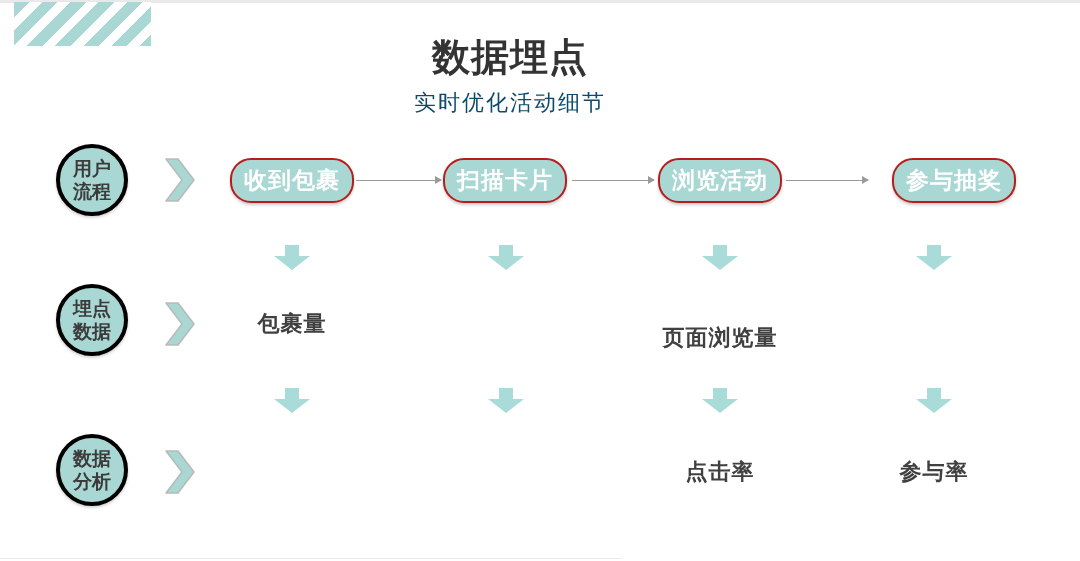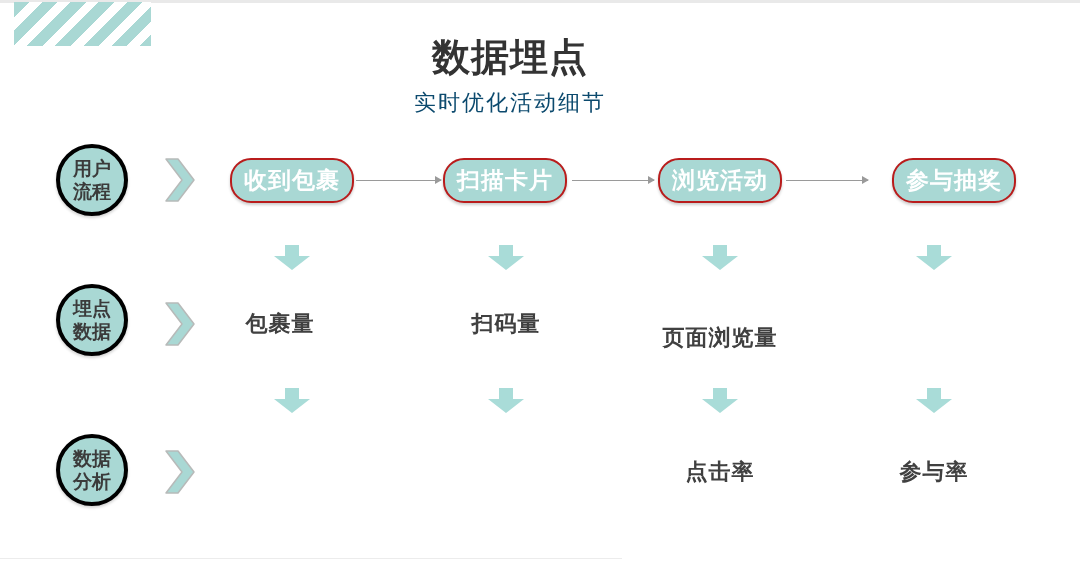--- a/index.html
+++ b/index.html
@@ -109,22 +109,21 @@
   <svg class="down-arrow" style="left:488px;top:245px" viewBox="0 0 36 25">
       <polygon points="11,0 25,0 25,11 36,11 18,25 0,11 11,11"></polygon>
     </svg>
   <svg class="down-arrow" style="left:702px;top:245px" viewBox="0 0 36 25">
       <polygon points="11,0 25,0 25,11 36,11 18,25 0,11 11,11"></polygon>
     </svg>
   <svg class="down-arrow" style="left:916px;top:245px" viewBox="0 0 36 25">
       <polygon points="11,0 25,0 25,11 36,11 18,25 0,11 11,11"></polygon>
     </svg>
 
-  <div class="metric" style="left:180px;top:309px">包裹量</div>
-  <div class="metric" style="left:406px;top:309px">扫码量</div>
+  <div class="metric" style="left:192px;top:309px">包裹量</div>
   <div class="metric" style="left:620px;top:323px">页面浏览量</div>
 
   <svg class="down-arrow" style="left:274px;top:388px" viewBox="0 0 36 25">
       <polygon points="11,0 25,0 25,11 36,11 18,25 0,11 11,11"></polygon>
     </svg>
   <svg class="down-arrow" style="left:488px;top:388px" viewBox="0 0 36 25">
       <polygon points="11,0 25,0 25,11 36,11 18,25 0,11 11,11"></polygon>
     </svg>
   <svg class="down-arrow" style="left:702px;top:388px" viewBox="0 0 36 25">
       <polygon points="11,0 25,0 25,11 36,11 18,25 0,11 11,11"></polygon>

